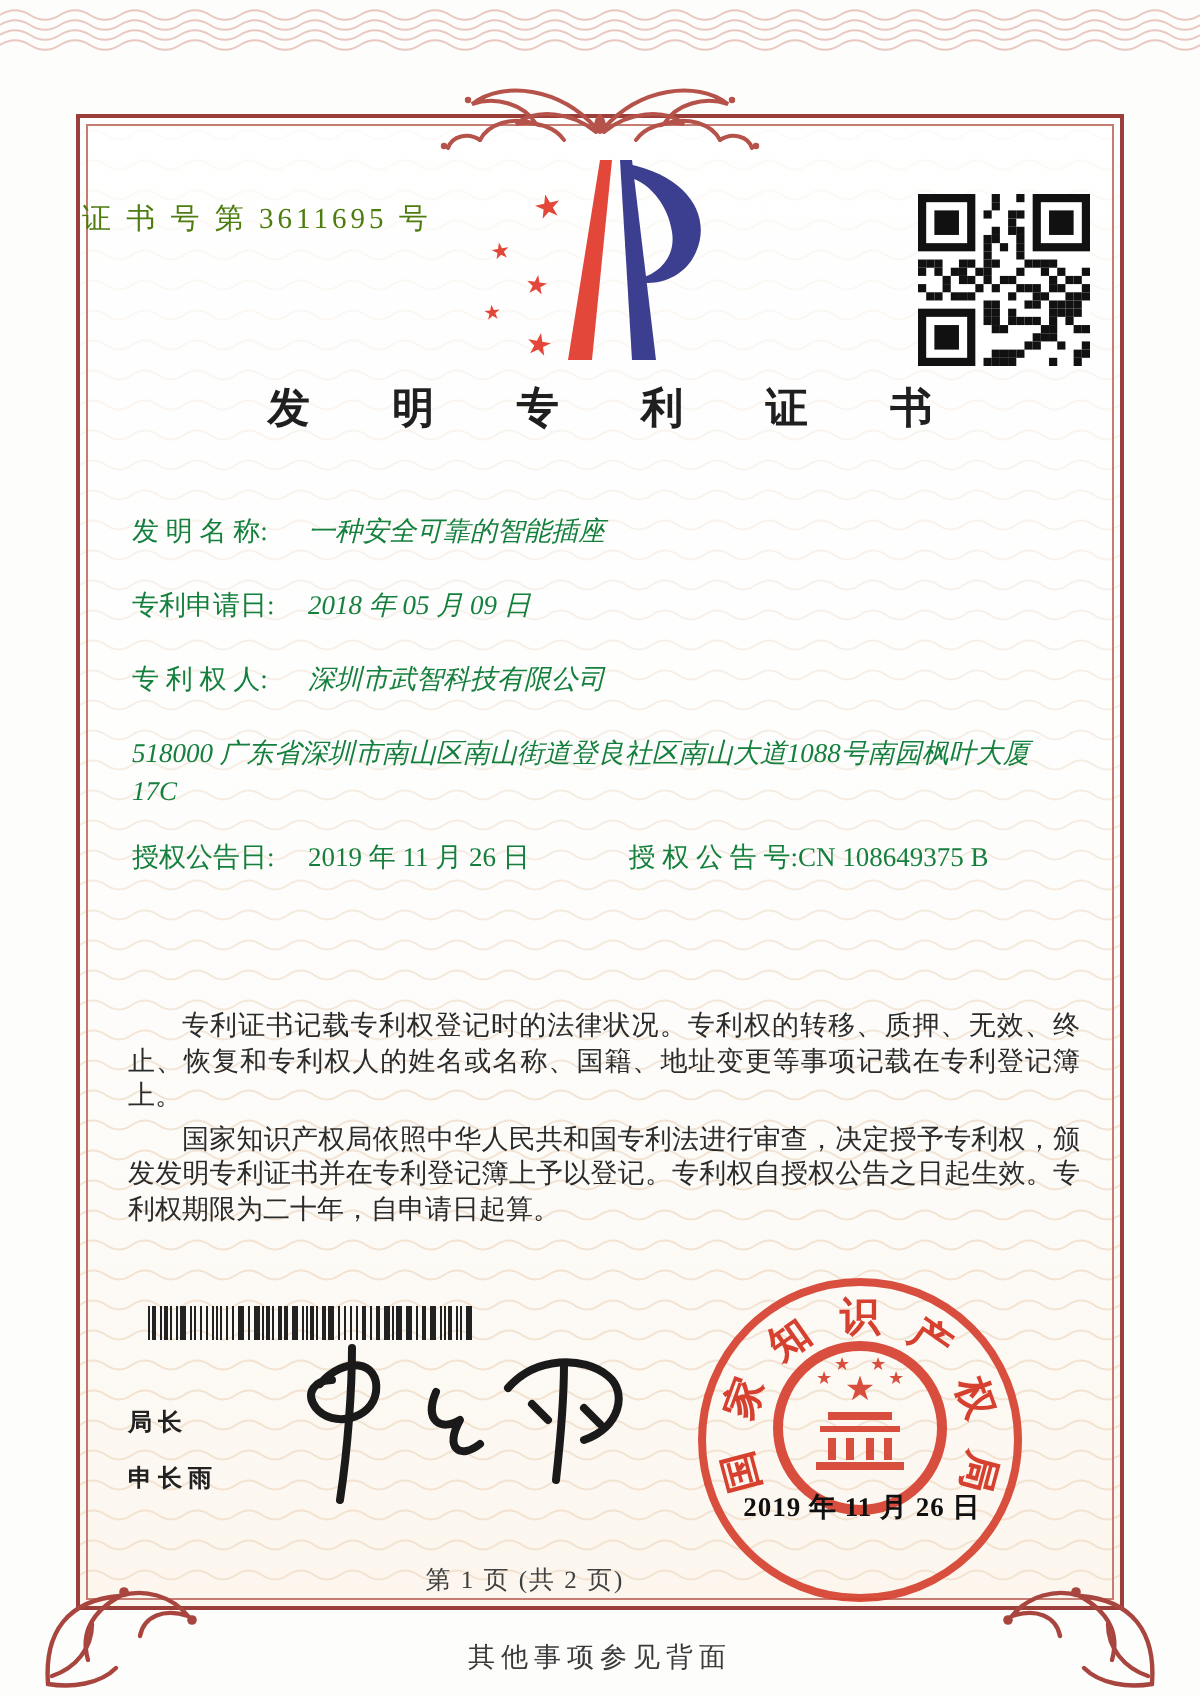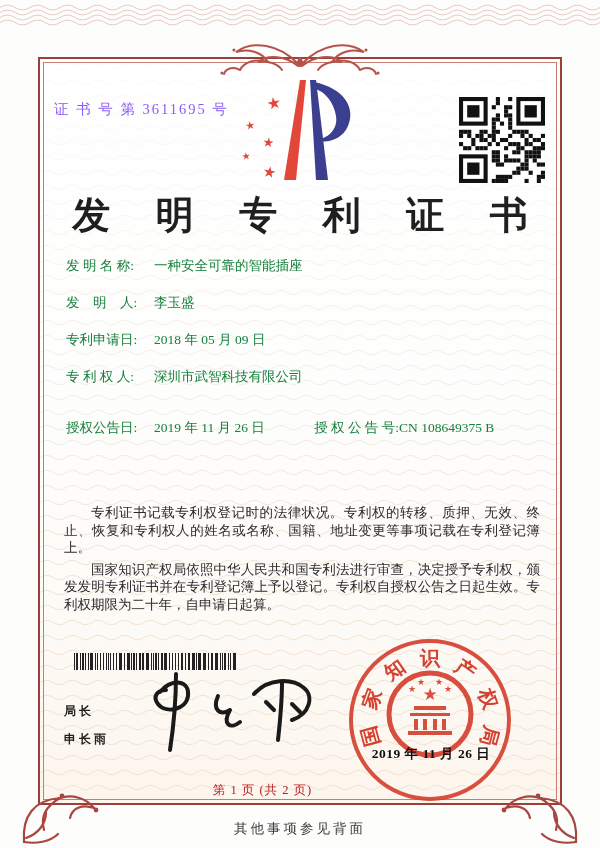--- a/index.html
+++ b/index.html
@@ -23,49 +23,49 @@
   #frame-bg{position:absolute;left:0;top:0;width:520px;height:744px;}
   .frame-tint{
     position:absolute;left:0;top:0;right:0;bottom:0;
     background:linear-gradient(180deg,rgba(255,255,255,.85),rgba(255,255,255,.45) 40%,rgba(253,240,222,.12) 70%,rgba(250,229,204,.30));
   }
   .ornament-top{left:210px;top:36px;width:180px;height:44px;}
   .corner-orn{width:86px;height:74px;}
   .corner-orn.left{left:16px;top:772px;}
   .corner-orn.right{left:498px;top:772px;transform:scaleX(-1);}
 
-  .cert-number{left:54px;top:100px;font-size:14.5px;letter-spacing:2px;color:#8b5cf6;}
+  .cert-number{left:41px;top:100px;font-size:14.5px;letter-spacing:2px;color:#4d7c0f;}
   .logo{left:232px;top:74px;width:146px;height:114px;}
   .qr{left:459px;top:97px;width:86px;height:86px;}
   .title{
     left:0;top:190px;width:600px;text-align:center;
-    font-size:38px;font-weight:700;letter-spacing:18px;padding-left:18px;
+    font-size:21px;font-weight:700;letter-spacing:18px;padding-left:18px;
     box-sizing:border-box;color:#1f1f1f;
   }
   .fields{left:66px;top:256px;width:474px;font-size:13.5px;line-height:19px;color:#15803d;}
   .field-row{display:flex;margin-bottom:18px;}
   .field-row .lbl{flex:0 0 88px;white-space:nowrap;}
-  .field-row .val{flex:1;}
+  .field-row .val{flex:1;font-style:italic;}
   .grant-row{display:flex;margin-bottom:0;}
   .grant-row .lbl{flex:0 0 88px;white-space:nowrap;}
   .grant-row .val1{flex:0 0 140px;}
   .grant-row .lbl2{flex:0 0 105px;white-space:nowrap;text-align:right;}
   .grant-row .val2{flex:1;}
   .addr-row{margin-bottom:14px;}
   .body-text{left:64px;top:504px;width:476px;font-size:13.5px;line-height:17.5px;
     text-align:justify;color:#2b2b2b;}
   .body-text p{margin:0 0 4px 0;text-indent:2em;}
   .barcode{left:74px;top:653px;width:164px;height:17px;}
   .commissioner{left:64px;top:697px;font-family:"Liberation Sans","DejaVu Sans",sans-serif;
     font-weight:700;font-size:12px;letter-spacing:3px;color:#222;line-height:28px;}
   .signature{left:126px;top:666px;width:200px;height:92px;}
   .seal{left:344px;top:634px;width:172px;height:172px;}
   .seal-date{left:352px;top:745px;width:158px;text-align:center;
     font-size:13.5px;font-weight:700;color:#101010;letter-spacing:0.5px;}
-  .page-info{left:0;top:782px;width:525px;text-align:center;font-size:12.5px;color:#b91c1c;letter-spacing:1px;}
+  .page-info{left:0;top:782px;width:525px;text-align:center;font-size:12.5px;color:#404040;letter-spacing:1px;}
   .back-note{left:0;top:820px;width:600px;text-align:center;font-size:13.5px;color:#3a3a3a;letter-spacing:3px;}
 </style>
 </head>
 <body>
 
 <div class="page">
 
   <svg id="top-wave" class="abs" viewBox="0 0 600 25">
       <path d="M0 5 q 7.5 -4.8 15 0 q 7.5 4.8 15 0 q 7.5 -4.8 15 0 q 7.5 4.8 15 0 q 7.5 -4.8 15 0 q 7.5 4.8 15 0 q 7.5 -4.8 15 0 q 7.5 4.8 15 0 q 7.5 -4.8 15 0 q 7.5 4.8 15 0 q 7.5 -4.8 15 0 q 7.5 4.8 15 0 q 7.5 -4.8 15 0 q 7.5 4.8 15 0 q 7.5 -4.8 15 0 q 7.5 4.8 15 0 q 7.5 -4.8 15 0 q 7.5 4.8 15 0 q 7.5 -4.8 15 0 q 7.5 4.8 15 0 q 7.5 -4.8 15 0 q 7.5 4.8 15 0 q 7.5 -4.8 15 0 q 7.5 4.8 15 0 q 7.5 -4.8 15 0 q 7.5 4.8 15 0 q 7.5 -4.8 15 0 q 7.5 4.8 15 0 q 7.5 -4.8 15 0 q 7.5 4.8 15 0 q 7.5 -4.8 15 0 q 7.5 4.8 15 0 q 7.5 -4.8 15 0 q 7.5 4.8 15 0 q 7.5 -4.8 15 0 q 7.5 4.8 15 0 q 7.5 -4.8 15 0 q 7.5 4.8 15 0 q 7.5 -4.8 15 0 q 7.5 4.8 15 0" fill="none" stroke="#d99c92" stroke-width="1" opacity="0.55"></path>
       <path d="M0 10 q 7.5 -4.8 15 0 q 7.5 4.8 15 0 q 7.5 -4.8 15 0 q 7.5 4.8 15 0 q 7.5 -4.8 15 0 q 7.5 4.8 15 0 q 7.5 -4.8 15 0 q 7.5 4.8 15 0 q 7.5 -4.8 15 0 q 7.5 4.8 15 0 q 7.5 -4.8 15 0 q 7.5 4.8 15 0 q 7.5 -4.8 15 0 q 7.5 4.8 15 0 q 7.5 -4.8 15 0 q 7.5 4.8 15 0 q 7.5 -4.8 15 0 q 7.5 4.8 15 0 q 7.5 -4.8 15 0 q 7.5 4.8 15 0 q 7.5 -4.8 15 0 q 7.5 4.8 15 0 q 7.5 -4.8 15 0 q 7.5 4.8 15 0 q 7.5 -4.8 15 0 q 7.5 4.8 15 0 q 7.5 -4.8 15 0 q 7.5 4.8 15 0 q 7.5 -4.8 15 0 q 7.5 4.8 15 0 q 7.5 -4.8 15 0 q 7.5 4.8 15 0 q 7.5 -4.8 15 0 q 7.5 4.8 15 0 q 7.5 -4.8 15 0 q 7.5 4.8 15 0 q 7.5 -4.8 15 0 q 7.5 4.8 15 0 q 7.5 -4.8 15 0 q 7.5 4.8 15 0" fill="none" stroke="#d99c92" stroke-width="1" opacity="0.55"></path>
@@ -316,32 +316,29 @@
     </svg>
 
   <div class="title abs">发 明 专 利 证 书</div>
 
   <div class="fields abs">
     <div class="field-row">
       <span class="lbl">发 明 名 称:</span>
       <span class="val">一种安全可靠的智能插座</span>
     </div>
     <div class="field-row">
-      <span class="lbl">发　明　人:</span>
-      <span class="val">李玉盛</span>
-    </div>
-    <div class="field-row">
       <span class="lbl">专利申请日:</span>
       <span class="val">2018 年 05 月 09 日</span>
     </div>
     <div class="field-row">
       <span class="lbl">专 利 权 人:</span>
       <span class="val">深圳市武智科技有限公司</span>
     </div>
     <div class="field-row addr-row">
+      <span class="val">518000 广东省深圳市南山区南山街道登良社区南山大道1088号南园枫叶大厦 17C</span>
     </div>
     <div class="grant-row">
       <span class="lbl">授权公告日:</span>
       <span class="val1">2019 年 11 月 26 日</span>
       <span class="lbl2">授 权 公 告 号:</span>
       <span class="val2">CN 108649375 B</span>
     </div>
   </div>
 
   <div class="body-text abs">

